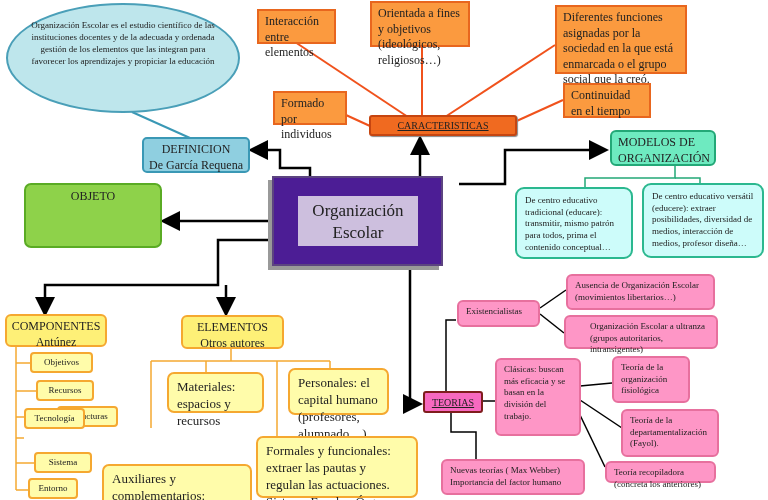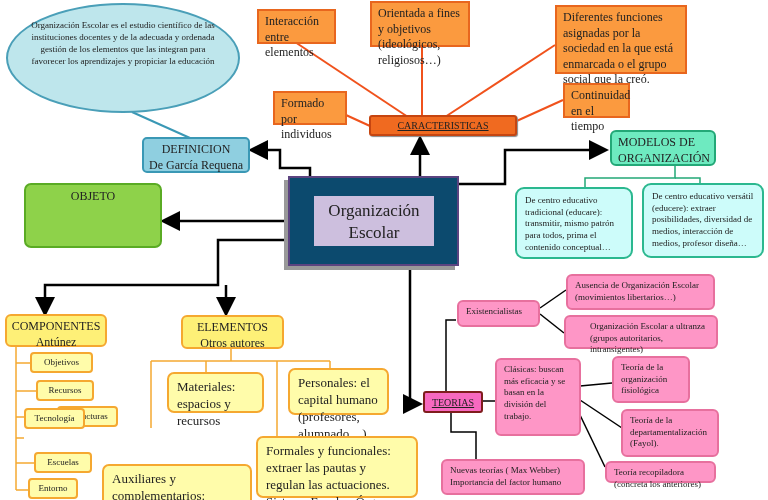--- a/index.html
+++ b/index.html
@@ -11,21 +11,21 @@
          text-decoration:underline;font-size:10px;padding:2px 4px;box-shadow:1px 1px 1px #888;}
   .blue{background:#8fcfe0;border:2px solid #3a98b5;border-radius:5px;text-align:center;padding:3px;}
   .green{background:#8ed24a;border:2px solid #5aab24;border-radius:7px;padding:4px 6px;}
   .teal{background:#6eeac0;border:2px solid #23a877;border-radius:6px;padding:3px 6px;}
   .cyan{background:#cdfcfa;border:2px solid #2bb88f;border-radius:9px;padding:6px 8px;font-size:9px;}
   .yellow{background:#fef077;border:2px solid #f5a830;border-radius:6px;text-align:center;padding:3px;}
   .lyellow{background:#fffcaa;border:2px solid #f5a830;border-radius:7px;padding:5px 8px;font-size:13px;}
   .comp{background:#fffcaa;border:2px solid #f5a830;border-radius:4px;text-align:center;padding:3px 2px;font-size:9px;}
   .pink{background:#fe96c6;border:2px solid #e7709e;border-radius:6px;padding:4px 7px;font-size:9px;}
   .teorias{background:#f769c0;border:2px solid #7f1d1d;border-radius:3px;text-align:center;text-decoration:underline;padding:3px;font-size:10px;}
-  .central{position:absolute;left:288px;top:176px;width:171px;height:90px;background:#0c4a6e;
+  .central{position:absolute;left:272px;top:176px;width:171px;height:90px;background:#4c1d95;
            border:2px solid #5c4480;box-shadow:-4px 4px 0 #999;box-sizing:border-box;}
   .central-inner{position:absolute;left:24px;top:18px;width:120px;height:50px;background:#cdbfde;
            text-align:center;font-size:17px;line-height:22px;color:#222;padding-top:4px;box-sizing:border-box;}
   .bubble{position:absolute;left:6px;top:3px;width:234px;height:110px;background:#bee6ec;
           border:2px solid #4a9fb8;border-radius:50%;box-sizing:border-box;text-align:center;
           font-size:9px;line-height:1.35;padding:14px 22px 0 22px;}
   svg.lines{position:absolute;left:0;top:0;}
 </style>
 </head>
 <body>
@@ -93,21 +93,21 @@
 </svg>
 
 <div class="bubble">
   <span>Organización Escolar es el estudio científico de las instituciones docentes y de la adecuada y ordenada gestión de los elementos que las integran para favorecer los aprendizajes y propiciar la educación</span>
 </div>
 
 <div class="box orange" style="left:257px;top:9px;width:79px;height:35px;"><span>Interacción entre elementos</span></div>
 <div class="box orange" style="left:370px;top:1px;width:100px;height:46px;"><span>Orientada a fines y objetivos (ideológicos, religiosos…)</span></div>
 <div class="box orange" style="left:555px;top:5px;width:132px;height:69px;"><span>Diferentes funciones asignadas por la sociedad en la que está enmarcada o el grupo social que la creó.</span></div>
 <div class="box orange" style="left:273px;top:91px;width:74px;height:34px;"><span>Formado por individuos</span></div>
-<div class="box orange" style="left:563px;top:83px;width:67px;height:35px;"><span>Continuidad en el tiempo</span></div>
+<div class="box orange" style="left:563px;top:83px;width:88px;height:35px;"><span>Continuidad en el tiempo</span></div>
 <div class="box carac" style="left:369px;top:115px;width:148px;height:21px;"><span>CARACTERISTICAS</span></div>
 
 <div class="box blue" style="left:142px;top:137px;width:108px;height:36px;">
   <div>DEFINICION</div>
   <div>De García Requena</div>
 </div>
 
 <div class="box green" style="left:24px;top:183px;width:138px;height:65px;">
   <div style="text-align:center">OBJETO</div>
 </div>
@@ -124,21 +124,21 @@
 <div class="box cyan" style="left:642px;top:183px;width:122px;height:75px;"><span>De centro educativo versátil (educere): extraer posibilidades, diversidad de medios, interacción de medios, profesor diseña…</span></div>
 
 <div class="box yellow" style="left:5px;top:314px;width:102px;height:33px;">
   <div>COMPONENTES</div>
     <div>Antúnez</div>
 </div>
 <div class="box comp" style="left:30px;top:352px;width:63px;height:21px;"><span>Objetivos</span></div>
 <div class="box comp" style="left:36px;top:380px;width:58px;height:21px;"><span>Recursos</span></div>
 <div class="box comp" style="left:57px;top:406px;width:61px;height:21px;"><span>Estructuras</span></div>
 <div class="box comp" style="left:24px;top:408px;width:61px;height:21px;"><span>Tecnología</span></div>
-<div class="box comp" style="left:34px;top:452px;width:58px;height:21px;"><span>Escuelas</span></div>
+<div class="box comp" style="left:34px;top:452px;width:58px;height:21px;"><span>Sistema</span></div>
 <div class="box comp" style="left:28px;top:478px;width:50px;height:21px;"><span>Entorno</span></div>
 
 <div class="box yellow" style="left:181px;top:315px;width:103px;height:34px;">
   <div>ELEMENTOS</div>
     <div>Otros autores</div>
 </div>
 <div class="box lyellow" style="left:167px;top:372px;width:97px;height:41px;"><span>Materiales: espacios y recursos</span></div>
 <div class="box lyellow" style="left:288px;top:368px;width:101px;height:47px;"><span>Personales: el capital humano (profesores, alumnado…)</span></div>
 <div class="box lyellow" style="left:102px;top:428px;width:150px;height:60px;margin-top:36px;"><span>Auxiliares y complementarios: Actividades extraescolares, servicios complementarios de apoyo a la escolarización…</span></div>
 <div class="box lyellow" style="left:256px;top:436px;width:162px;height:62px;"><span>Formales y funcionales: extraer las pautas y regulan las actuaciones. Sistema Escolar, Órganos de Gobierno, clima, horario, evaluación, relaciones…</span></div>

